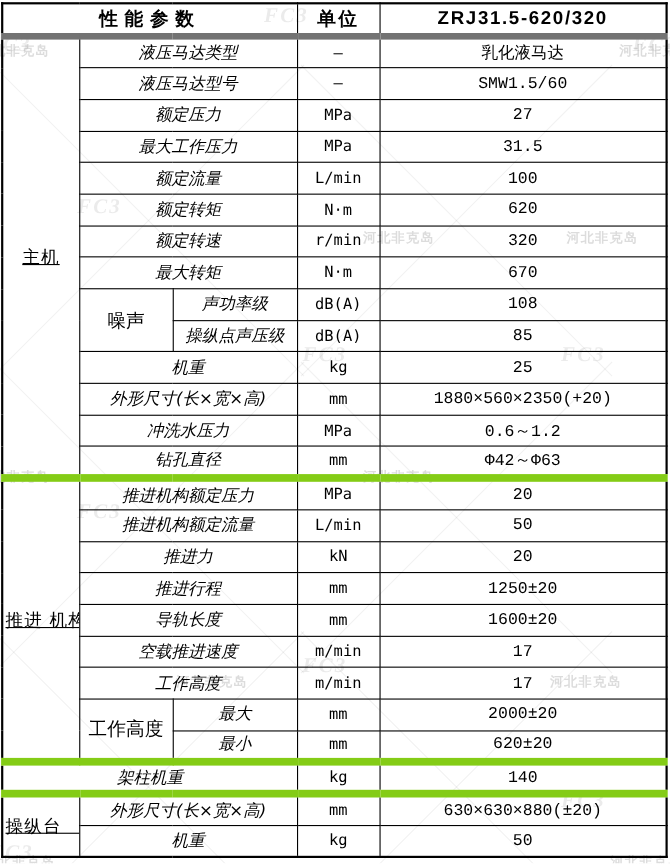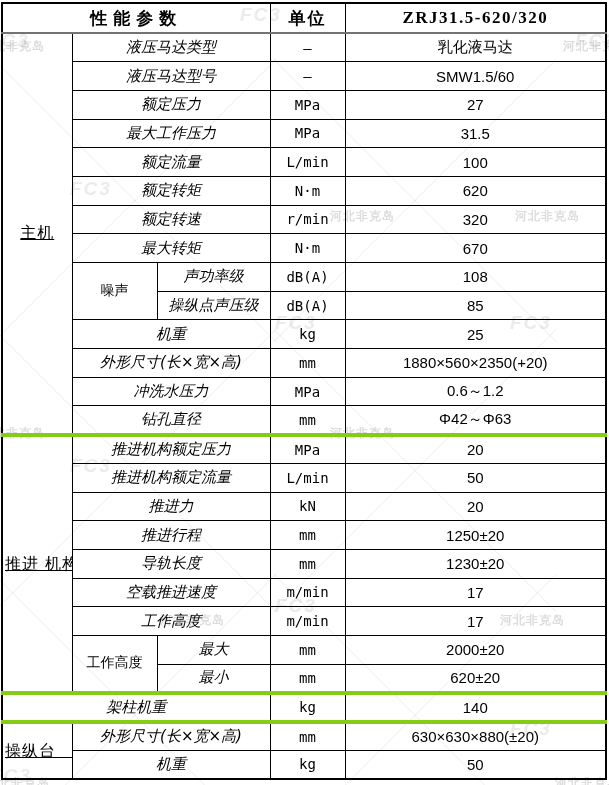--- a/index.html
+++ b/index.html
@@ -13,21 +13,21 @@
   }
   
   .wm{position:absolute;z-index:1;pointer-events:none;}
   .wm-line{
     position:absolute;height:0;width:400px;
     border-top:1px solid rgba(0,0,0,0.055);
     transform-origin:center;
   }
   .wm-logo{
     position:absolute;
-    font-family:Liberation Sans, sans-serif;
+    font-family:Liberation Serif, serif;
     font-weight:bold;font-style:italic;
     font-size:19px;letter-spacing:2px;
     color:rgba(155,155,155,0.20);
     filter:blur(0.4px);
     white-space:nowrap;
   }
   .wm-text{
     position:absolute;
     font-family:"DejaVu Sans", sans-serif;
     font-weight:bold;font-size:12px;
@@ -47,41 +47,41 @@
     border:1px solid #000;
     padding:0 2px;
     text-align:center;vertical-align:middle;
     overflow:hidden;white-space:nowrap;
     background:transparent;
   }
   .spec thead tr{height:30px;}
   .spec tbody tr{height:28.7px;}
   .spec thead th{
     font-weight:bold;font-size:17px;
-    border-bottom:2px solid #737373;
+    border-bottom:6px solid #737373;
   }
   th.h-param{letter-spacing:6px;}
   th.h-unit{letter-spacing:2px;margin-top:24px;}
-  th.h-model{font-size:17px;letter-spacing:1.5px;font-family:Liberation Serif, serif;}
+  th.h-model{font-size:17px;letter-spacing:1.5px;font-family:Liberation Sans, sans-serif;}
   .cjk{font-size:15px;font-style:italic;}
   .group{
     font-size:16px;letter-spacing:1px;
     white-space:pre-line;line-height:1.25;text-decoration:underline;
   }
-  .subgroup{font-size:14px;}
+  .subgroup{font-size:17px;}
   .unit{
     font-family:"DejaVu Sans Mono",monospace;
     font-size:14px;
   }
   .val{
-    font-family:Liberation Sans, sans-serif;
+    font-family:Liberation Mono, monospace;
     font-size:15px;
   }
   
-  tr.sep td{border-top:4px solid #84cc16;text-align:center;}
+  tr.sep td{border-top:7px solid #84cc16;text-align:center;}
 </style>
 </head>
 <body>
 
 <div class="page">
 
   <div class="wm">
     <div class="wm-line" style="left:-65px;top:200px;transform:rotate(45deg);"></div>
     <div class="wm-line" style="left:-65px;top:200px;transform:rotate(-45deg);"></div>
     <div class="wm-line" style="left:215px;top:200px;transform:rotate(45deg);"></div>
@@ -225,21 +225,21 @@
         <td class="val">20</td>
       </tr>
       <tr>
         <td colspan="2" class="cjk">推进行程</td>
         <td class="unit">mm</td>
         <td class="val">1250±20</td>
       </tr>
       <tr>
         <td colspan="2" class="cjk">导轨长度</td>
         <td class="unit">mm</td>
-        <td class="val">1230±20</td>
+        <td class="val">1600±20</td>
       </tr>
       <tr>
         <td colspan="2" class="cjk">空载推进速度</td>
         <td class="unit">m/min</td>
         <td class="val">17</td>
       </tr>
       <tr>
         <td colspan="2" class="cjk">工作高度</td>
         <td class="unit">m/min</td>
         <td class="val">17</td>

